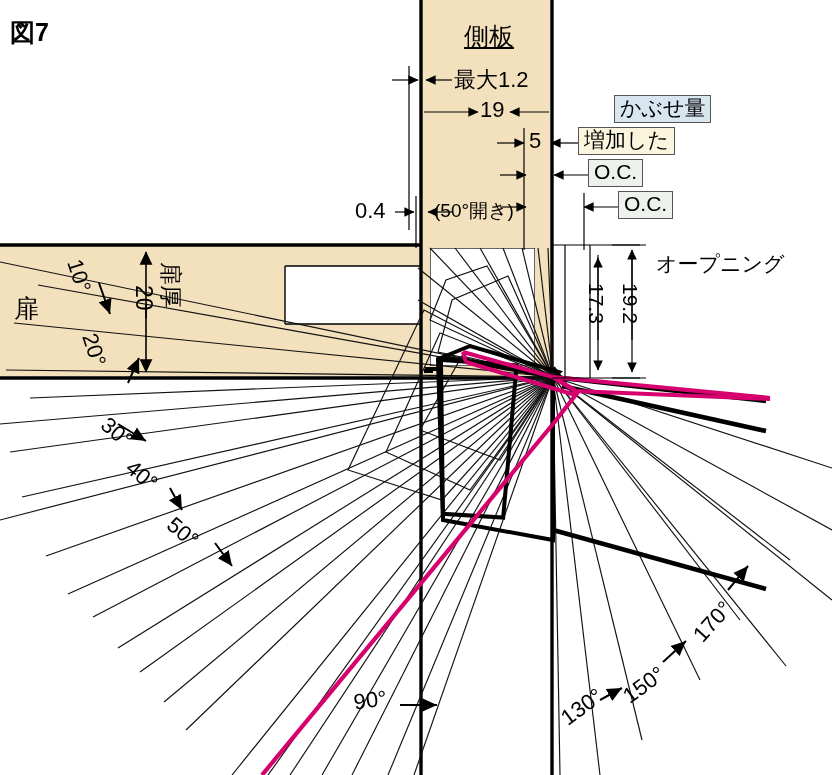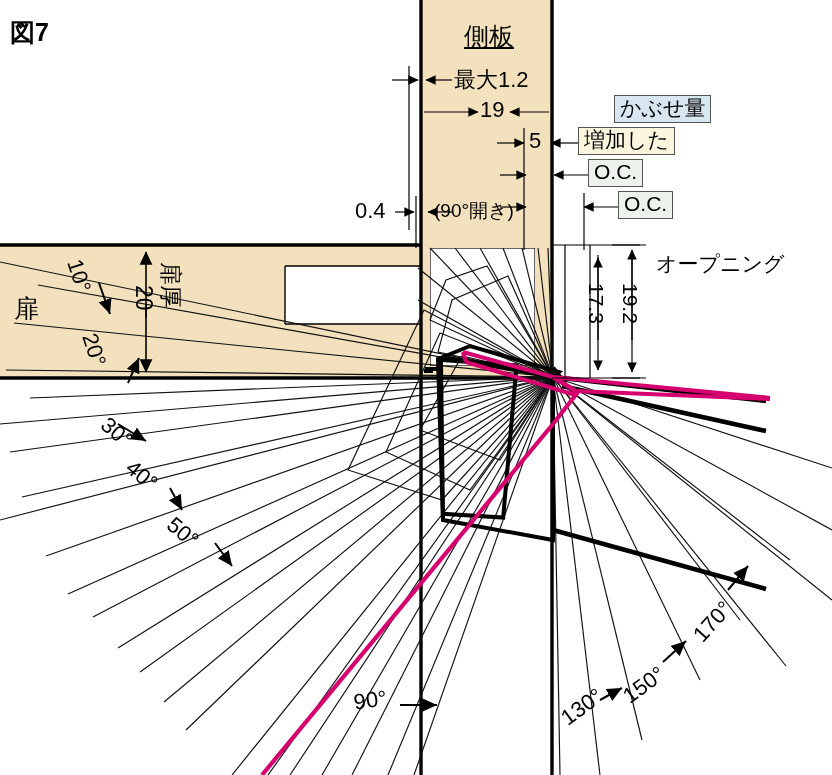--- a/index.html
+++ b/index.html
@@ -198,21 +198,21 @@
 
   <div class="fignum">図7</div>
 
   <div class="lbl" style="left:464px;top:20px;font-size:25px;text-decoration:underline;">側板</div>
   <div class="lbl" style="left:14px;top:292px;font-size:25px;">扉</div>
 
   <div class="dimtxt" style="left:454px;top:65px;">最大1.2</div>
   <div class="dimtxt" style="left:480px;top:97px;">19</div>
   <div class="dimtxt" style="left:529px;top:128px;">5</div>
   <div class="dimtxt" style="left:355px;top:198px;">0.4</div>
-  <div class="dimtxt" style="left:434px;top:198px;font-size:19px;">(90°開き)</div>
+  <div class="dimtxt" style="left:434px;top:198px;font-size:19px;">(50°開き)</div>
 
   <div class="dimtxt rotv" style="left:608px;top:283px;font-size:21px;">17.3</div>
   <div class="dimtxt rotv" style="left:642px;top:283px;font-size:21px;">19.2</div>
 
   <div class="dimtxt rotv" style="left:157px;top:285px;font-size:23px;">20</div>
   <div class="dimtxt rotv" style="left:186px;top:262px;font-size:23px;">扉厚</div>
 
   <div class="legendbox" style="left:578px;top:95px;background:#D8E6F0;margin-left:36px;">かぶせ量</div>
   <div class="legendbox" style="left:578px;top:127px;background:#FAF5DC;">増加した</div>
   <div class="legendbox" style="left:588px;top:159px;background:#EDF2EC;">O.C.</div>

